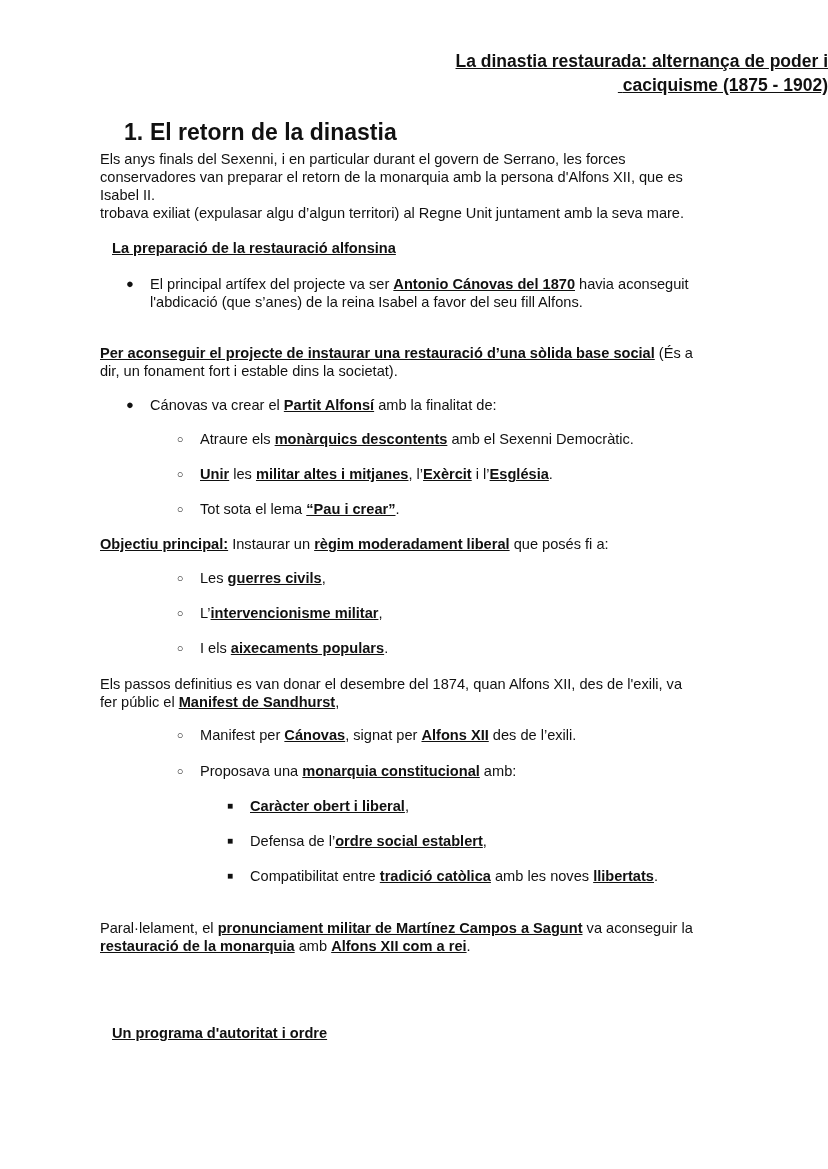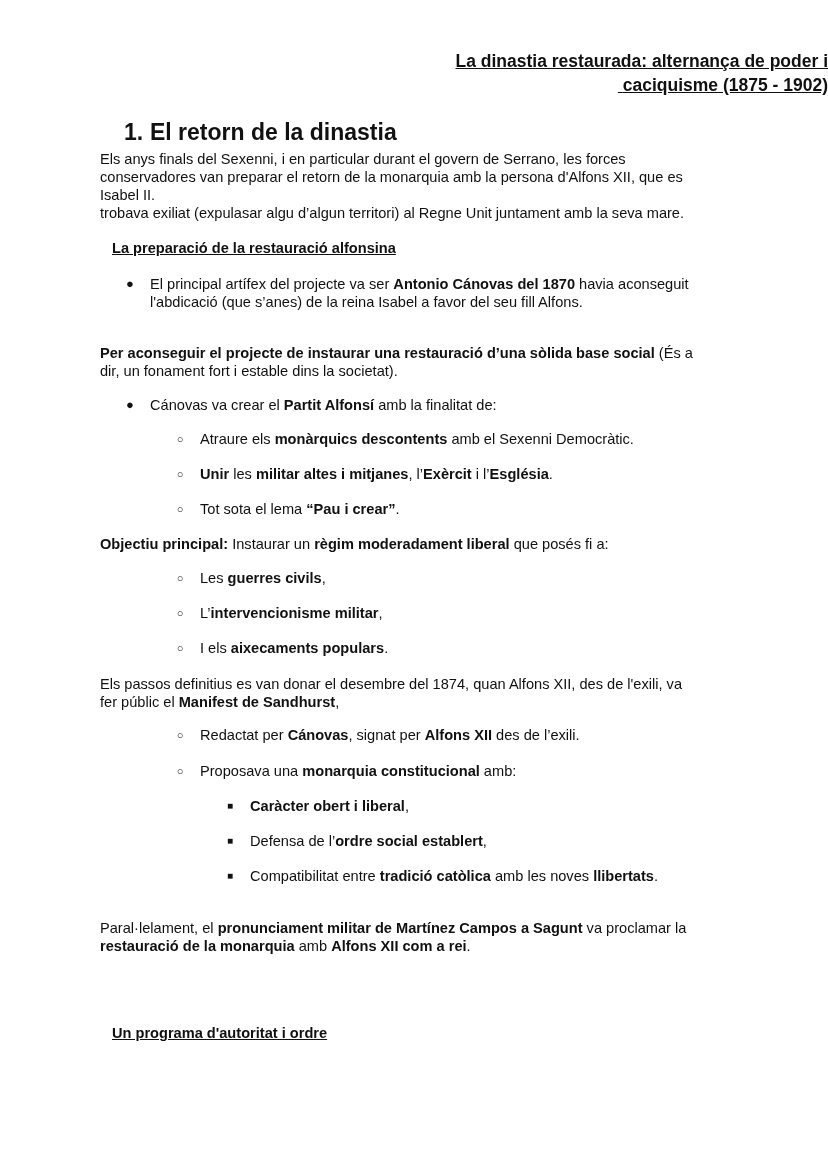--- a/index.html
+++ b/index.html
@@ -51,21 +51,21 @@
       width: 20px;
       text-align: center;
     }
     .li .txt {
       position: absolute;
       top: 0;
     }
     .disc { font-size: 13px; }
     .circ { font-size: 11px; line-height: 18px; }
     .sq { font-size: 10px; line-height: 18px; }
-    b { font-weight: bold; }
+    b { font-weight: bold; text-decoration: underline; }
   </style>
 </head>
 <body>
 
 <div class="abs title" style="top:49px;">La dinastia restaurada: alternança de poder i</div>
 <div class="abs title" style="top:73px;">&nbsp;<span>caciquisme (1875 - 1902)</span></div>
 
 <div class="abs h1" style="top:120px;">
   <span class="num">1.</span><span>El retorn de la dinastia</span>
 </div>
@@ -129,38 +129,38 @@
   <div class="txt" style="left:30px; width:530px;"><span>I els </span><b>aixecaments populars</b><span>.</span></div>
 </div>
 
 <div class="abs para" style="top:675px;">
   <div>Els passos definitius es van donar el desembre del 1874, quan Alfons XII, des de l'exili, va</div>
   <div><span>fer públic el </span><b>Manifest de Sandhurst</b><span>,</span></div>
 </div>
 
 <div class="li" style="top:726px; left:170px; width:560px; height:18px;">
   <span class="bullet circ" style="left:0;">○</span>
-  <div class="txt" style="left:30px; width:530px;"><span>Redactat per </span><b>Cánovas</b><span>, signat per </span><b>Alfons XII</b><span> des de l’exili.</span></div>
+  <div class="txt" style="left:30px; width:530px;"><span>Manifest per </span><b>Cánovas</b><span>, signat per </span><b>Alfons XII</b><span> des de l’exili.</span></div>
 </div>
 <div class="li" style="top:762px; left:170px; width:560px; height:18px;">
   <span class="bullet circ" style="left:0;">○</span>
   <div class="txt" style="left:30px; width:530px;"><span>Proposava una </span><b>monarquia constitucional</b><span> amb:</span></div>
 </div>
 
 <div class="li" style="top:797px; left:220px; width:520px; height:18px;">
   <span class="bullet sq" style="left:0;">■</span>
   <div class="txt" style="left:30px; width:490px;"><b>Caràcter obert i liberal</b><span>,</span></div>
 </div>
 <div class="li" style="top:832px; left:220px; width:520px; height:18px;">
   <span class="bullet sq" style="left:0;">■</span>
   <div class="txt" style="left:30px; width:490px;"><span>Defensa de l’</span><b>ordre social establert</b><span>,</span></div>
 </div>
 <div class="li" style="top:867px; left:220px; width:520px; height:18px;">
   <span class="bullet sq" style="left:0;">■</span>
   <div class="txt" style="left:30px; width:490px;"><span>Compatibilitat entre </span><b>tradició catòlica</b><span> amb les noves </span><b>llibertats</b><span>.</span></div>
 </div>
 
 <div class="abs para" style="top:919px;">
-  <div><span>Paral·lelament, el </span><b>pronunciament militar de Martínez Campos a Sagunt</b><span> va proclamar la</span></div>
+  <div><span>Paral·lelament, el </span><b>pronunciament militar de Martínez Campos a Sagunt</b><span> va aconseguir la</span></div>
   <div><b>restauració de la monarquia</b><span> amb </span><b>Alfons XII com a rei</b><span>.</span></div>
 </div>
 
 <div class="abs subhead" style="top:1024px;">Un programa d'autoritat i ordre</div>
 
 </body></html>

